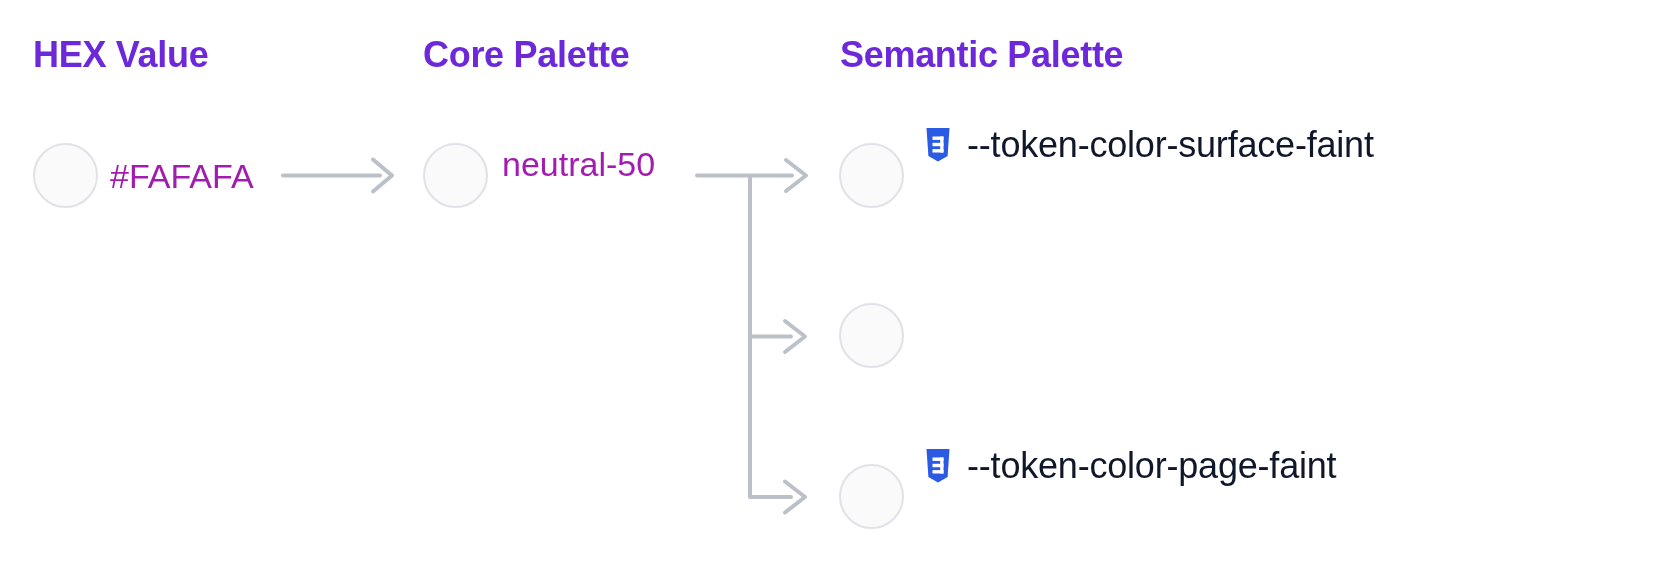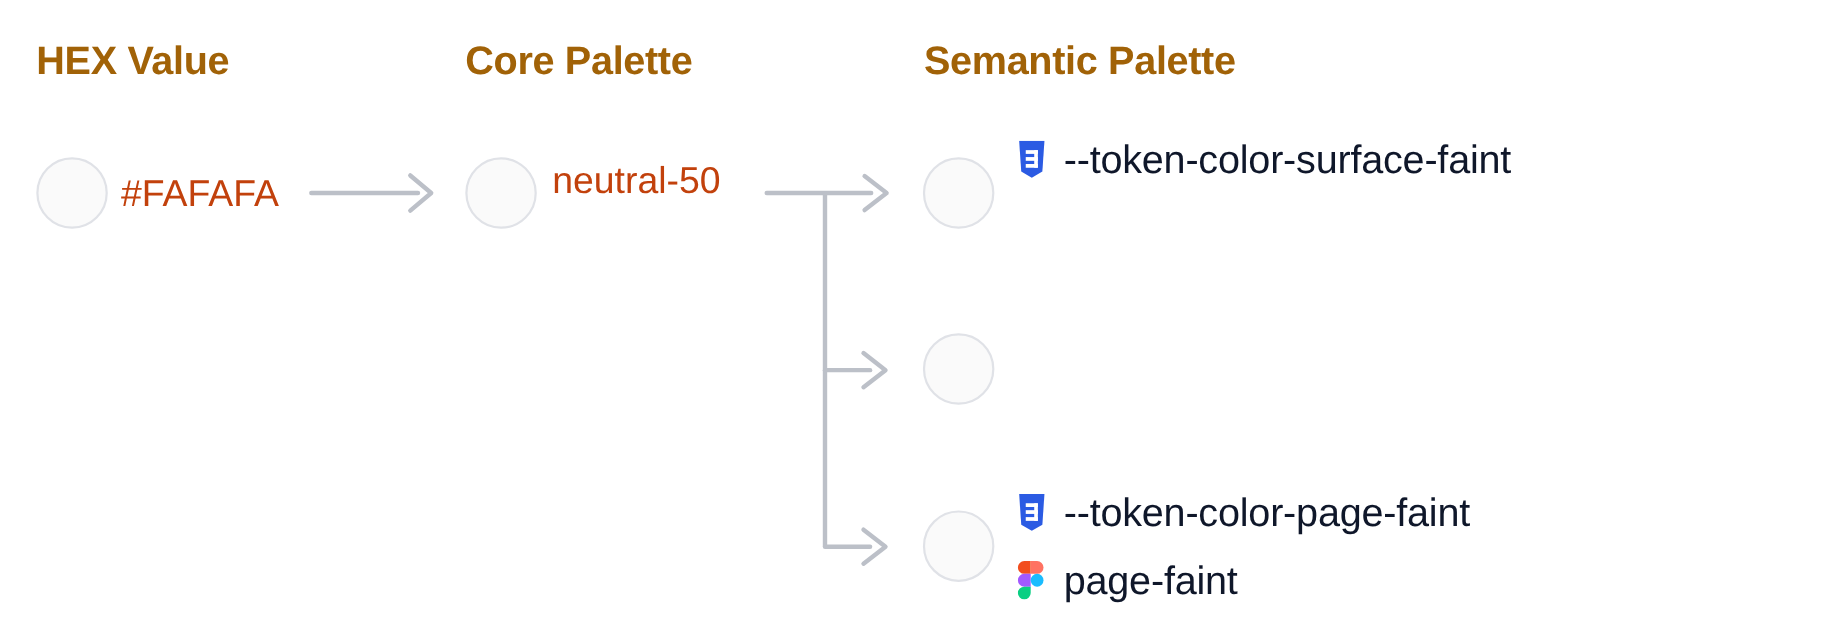--- a/index.html
+++ b/index.html
@@ -7,28 +7,28 @@
     position:relative;
     width:1672px;height:584px;
     background:#ffffff;
     font-family:"Liberation Sans","DejaVu Sans",sans-serif;
     color:#17181a;
     overflow:hidden;
   }
   .col-header{
     position:absolute;top:34px;
     font-size:36px;font-weight:700;letter-spacing:-0.3px;
-    color:#a16207;white-space:nowrap;
+    color:#6d28d9;white-space:nowrap;
   }
   .swatch{
     position:absolute;width:65px;height:65px;border-radius:50%;
     background:#FAFAFA;border:2.5px solid #E0E2E7;box-sizing:border-box;
   }
   .value-label{
-    position:absolute;font-size:34px;font-weight:400;color:#c2410c;
+    position:absolute;font-size:34px;font-weight:400;color:#a21caf;
     line-height:34px;white-space:nowrap;
   }
   .arrow-svg{position:absolute;}
   .sem-row{position:absolute;left:839px;width:833px;height:130px;}
   .sem-row .swatch{left:0;top:32px;}
   .token-line{
     position:absolute;left:86px;display:flex;align-items:center;white-space:nowrap;
   }
   .token-line.css{top:17px;height:34px;}
   .token-line.figma{top:78px;height:35px;}
@@ -100,27 +100,15 @@
         <svg width="26" height="34" viewBox="0 0 26 34">
           <path d="M1.5 0 H24.5 L22.6 28 L13 33.5 L3.4 28 Z" fill="#2B5BE3"></path>
           <rect x="7.5" y="8.5" width="11" height="3.4" fill="#fff"></rect>
           <rect x="7.5" y="14.8" width="11" height="3.4" fill="#fff"></rect>
           <rect x="7.5" y="21.1" width="11" height="3.4" fill="#fff"></rect>
           <rect x="15.2" y="8.5" width="3.3" height="16" fill="#fff"></rect>
         </svg>
       </span>
       <span class="token-text">--token-color-page-faint</span>
     </div>
-    <div class="token-line figma">
-      <span class="icon-box">
-        <svg width="24" height="35" viewBox="0 0 38 57">
-          <path fill="#F24E1E" d="M0 9.5A9.5 9.5 0 0 0 9.5 19H19V0H9.5A9.5 9.5 0 0 0 0 9.5z"></path>
-          <path fill="#FF7262" d="M19 0v19h9.5a9.5 9.5 0 1 0 0-19H19z"></path>
-          <path fill="#A259FF" d="M0 28.5A9.5 9.5 0 0 0 9.5 38H19V19H9.5A9.5 9.5 0 0 0 0 28.5z"></path>
-          <path fill="#1ABCFE" d="M38 28.5a9.5 9.5 0 1 1-19 0 9.5 9.5 0 0 1 19 0z"></path>
-          <path fill="#0ACF83" d="M0 47.5A9.5 9.5 0 0 1 9.5 38H19v9.5a9.5 9.5 0 1 1-19 0z"></path>
-        </svg>
-      </span>
-      <span class="token-text">page-faint</span>
-    </div>
   </div>
 
 </div>
 
 </body></html>

